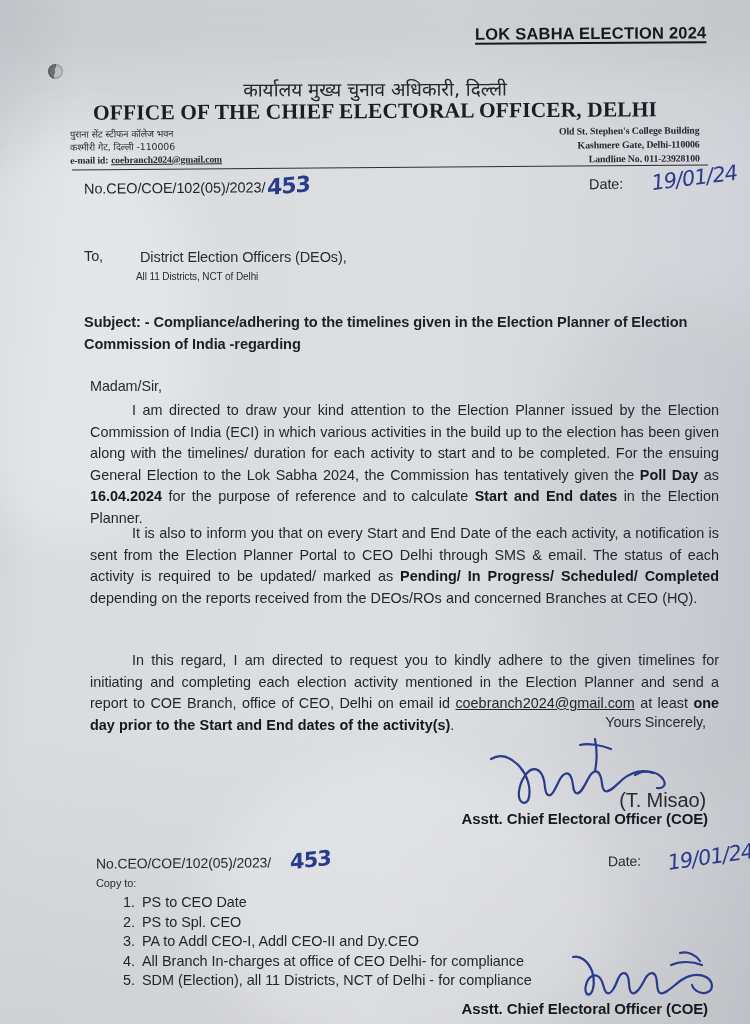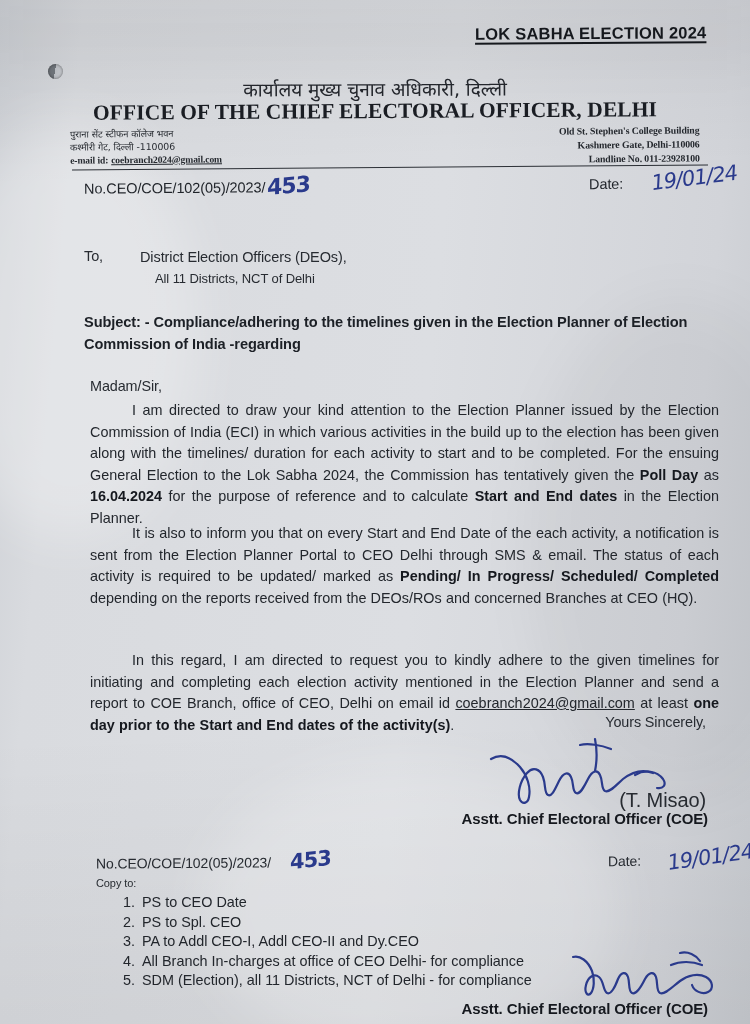--- a/index.html
+++ b/index.html
@@ -157,21 +157,21 @@
     font-size: 21px;
     font-weight: 500;
     color: #2a3a8c;
     transform: rotate(-7deg) skewX(-10deg);
     letter-spacing: -1px;
   }
 
   
   #to-label { left: 84px; top: 221px; font-size: 14.5px; margin-top: 27px; }
   #deo-line1 { left: 140px; top: 249px; font-size: 14.5px; }
-  #deo-line2 { left: 155px; top: 271px; font-size: 13px; }
+  #deo-line2 { left: 136px; top: 271px; font-size: 10px; }
 
   
   #subject {
     left: 84px;
     width: 635px;
     top: 311px;
     font-size: 14.6px;
     font-weight: bold;
     line-height: 22px;
     color: #1c2026;

